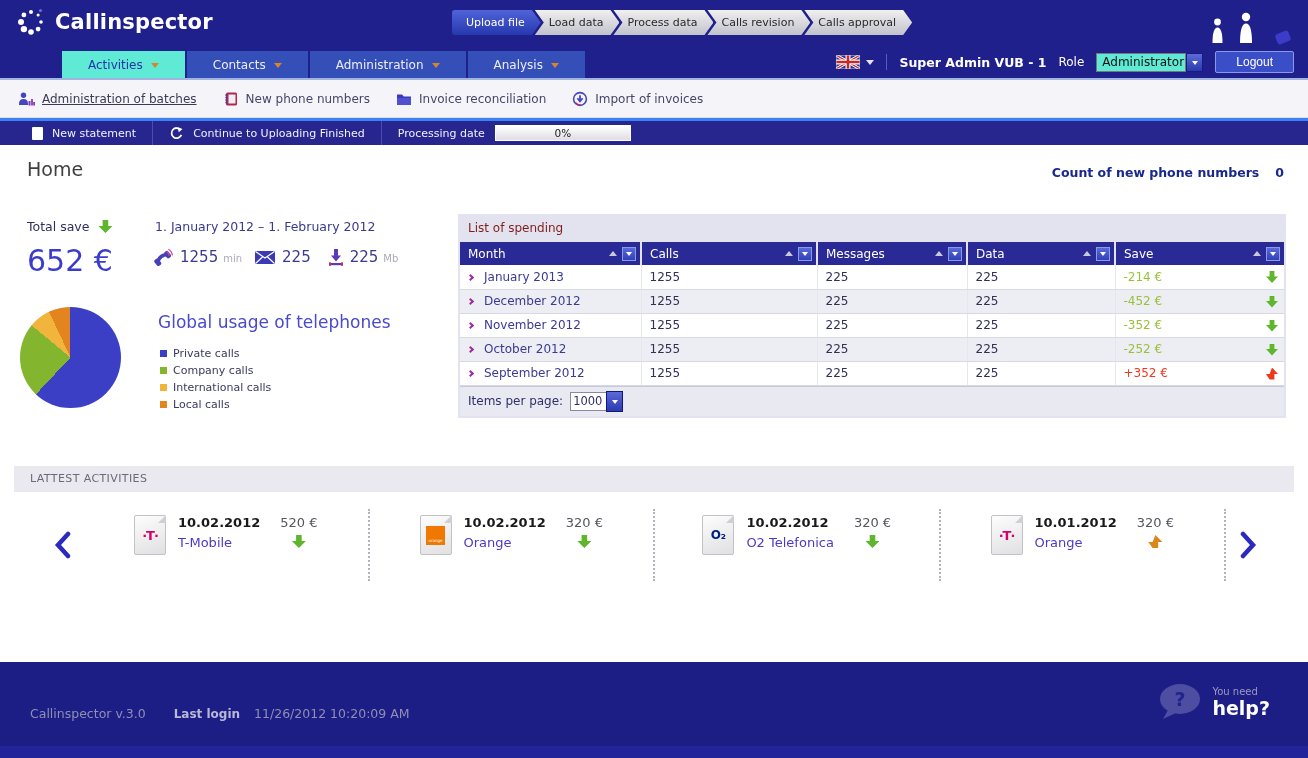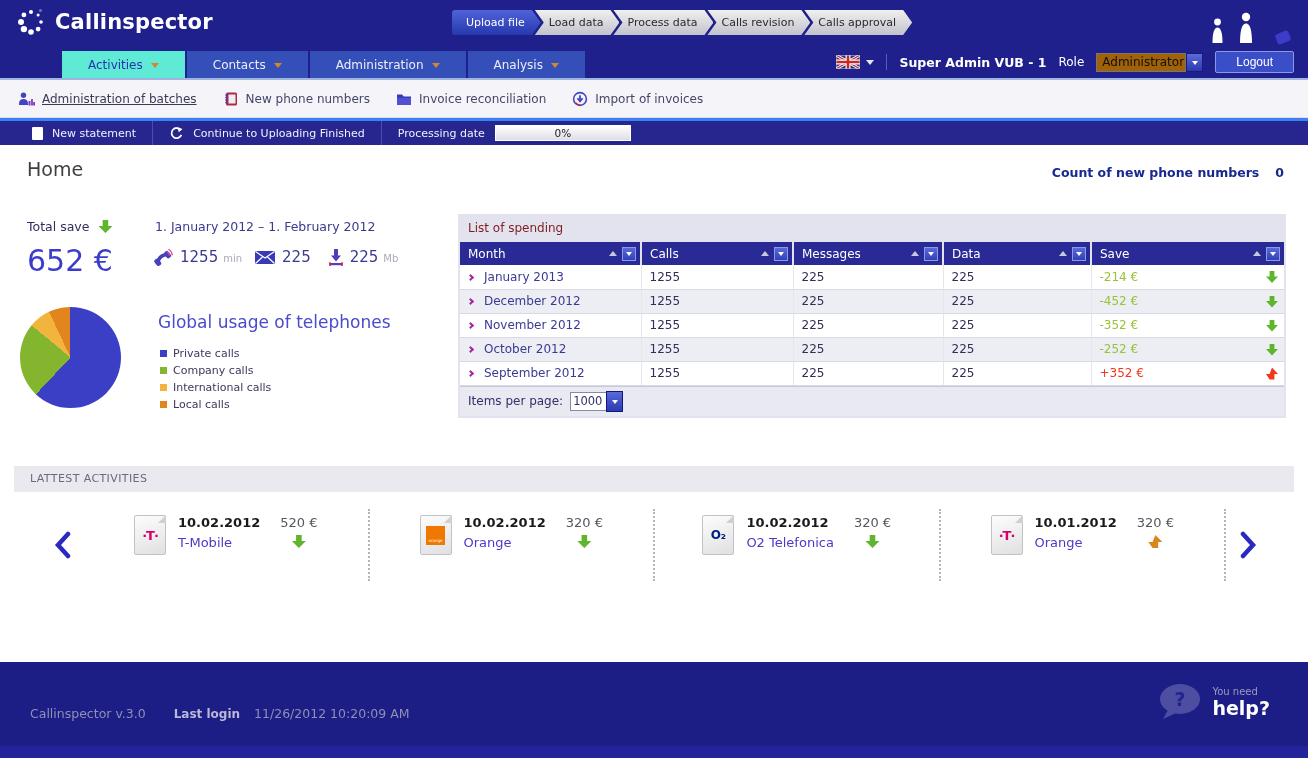--- a/index.html
+++ b/index.html
@@ -27,21 +27,21 @@
   .tabs {position:absolute;left:62px;bottom:0;display:flex;gap:2px;}
   .tab {height:27px;display:flex;align-items:center;gap:8px;padding:0 26px;background:#3450B8;color:#EDEDF8;font-size:12px;cursor:pointer;}
   .tab.active {background:#5eead4;color:#2433AC;}
   .caret-dn {width:0;height:0;border:4px solid transparent;border-top:5px solid #D8852A;margin-top:5px;}
   .nav-right {position:absolute;right:14px;top:0;height:32px;display:flex;align-items:center;gap:12px;color:#fff;font-size:12px;}
   .flag-wrap {display:flex;align-items:center;gap:6px;}
   .flag-caret {width:0;height:0;border:4px solid transparent;border-top:5px solid #E4E4F2;margin-top:4px;}
   .vsep {width:1px;height:16px;background:#5A5AC0;}
   .user {font-weight:bold;font-size:12.5px;}
   .role-select {display:flex;align-items:center;}
-  .role-box {background:#a16207;color:#111;border:1px solid #777;height:19px;line-height:17px;padding:0 5px;width:90px;font-size:12px;white-space:nowrap;overflow:hidden;}
+  .role-box {background:#5eead4;color:#111;border:1px solid #777;height:19px;line-height:17px;padding:0 5px;width:90px;font-size:12px;white-space:nowrap;overflow:hidden;}
   .role-btn {width:17px;height:19px;background:linear-gradient(#5A6AD8,#2A3AAE);border:1px solid #1A1A7E;display:flex;align-items:center;justify-content:center;cursor:pointer;}
   .wcar {width:0;height:0;border:3.5px solid transparent;border-top:4.5px solid #fff;margin-top:4px;}
   .logout {background:#3A4EC8;border:1px solid #8A9AE8;border-radius:2px;color:#fff;font-size:12px;padding:3px 20px;cursor:pointer;}
 
   
   .subnav {height:40px;background:#F5F5F9;border-top:2px solid #9FB4E0;border-bottom:1px solid #DDDDE8;display:flex;align-items:center;padding-left:18px;font-size:12px;color:#45456A;}
   .subnav-item {display:flex;align-items:center;gap:7px;margin-right:26px;cursor:pointer;}
   .subnav-item.current .sn-label {text-decoration:underline;color:#3A3A55;}
 
   
@@ -72,21 +72,21 @@
   .arr.down {clip-path:polygon(50% 100%,100% 46%,70% 46%,70% 0,30% 0,30% 46%,0 46%);}
   .arr.up {clip-path:polygon(50% 0,100% 54%,70% 54%,70% 100%,30% 100%,0 54%,30% 54%);}
   .arr.sm {width:12px;height:12px;}
 
   
   .spend {position:absolute;left:458px;top:69px;width:828px;background:#E3E3EF;padding:0 2px 2px 2px;}
   .spend-title {height:28px;line-height:28px;padding-left:8px;font-size:12px;color:#7f1d1d;}
   .spend table {width:100%;border-collapse:collapse;background:#fff;font-size:12px;table-layout:fixed;}
   .spend th {background:#2A2A96;color:#fff;font-weight:normal;height:23px;text-align:left;padding:0 4px 0 8px;border-right:2px solid #E3E3EF;position:relative;font-size:12px;}
   .spend th:last-child {border-right:none;}
-  .col-month{width:181px;} .col-calls{width:152px;} .col-msg{width:150px;} .col-data{width:148px;}
+  .col-month{width:181px;} .col-calls{width:176px;} .col-msg{width:150px;} .col-data{width:148px;}
   .sorts {position:absolute;right:4px;top:50%;transform:translateY(-50%);display:flex;align-items:center;gap:5px;}
   .s-asc {width:0;height:0;border:4px solid transparent;border-bottom:5px solid #C9C9DC;margin-top:-5px;}
   .s-btn {width:14px;height:14px;background:linear-gradient(#5A6AD8,#3040B8);border:1px solid #8A9AE8;display:flex;align-items:center;justify-content:center;}
   .s-car {width:0;height:0;border:3.5px solid transparent;border-top:4.5px solid #fff;margin-top:4px;}
   .spend td {height:24px;border-bottom:1px solid #D9D9E6;border-right:1px solid #E6E6EF;padding:0 8px;color:#2F2F58;}
   .spend td:last-child {border-right:none;}
   .spend tbody tr:nth-child(even) {background:#EDEDF4;}
   .spend tbody tr {cursor:pointer;}
   td.month {color:#3A3A92;}
   .row-chev {display:inline-block;width:5px;height:5px;border-top:2px solid #A02CA0;border-right:2px solid #A02CA0;transform:rotate(45deg);margin-right:11px;margin-bottom:1px;}

